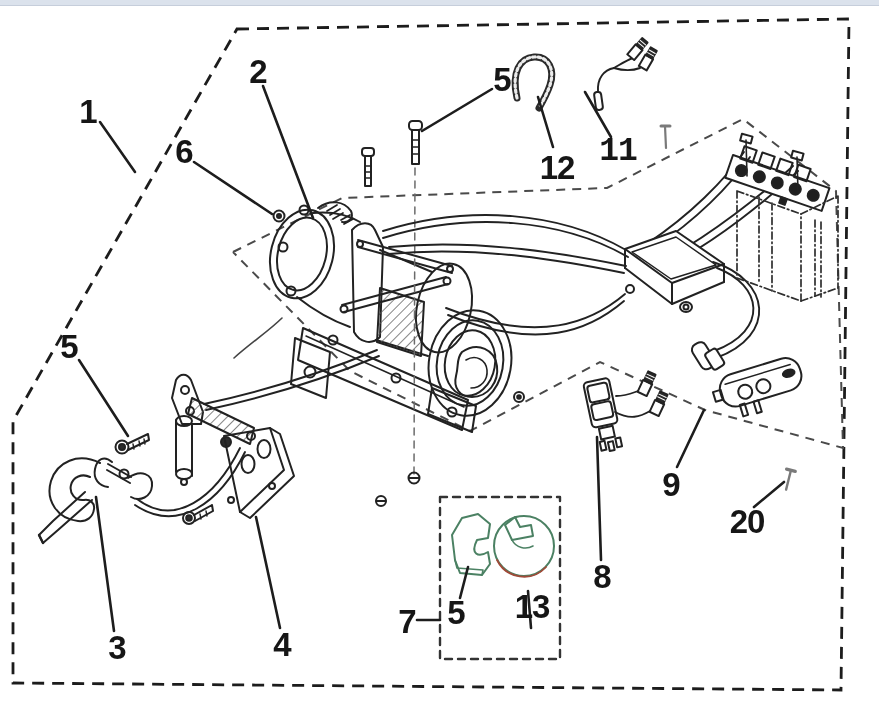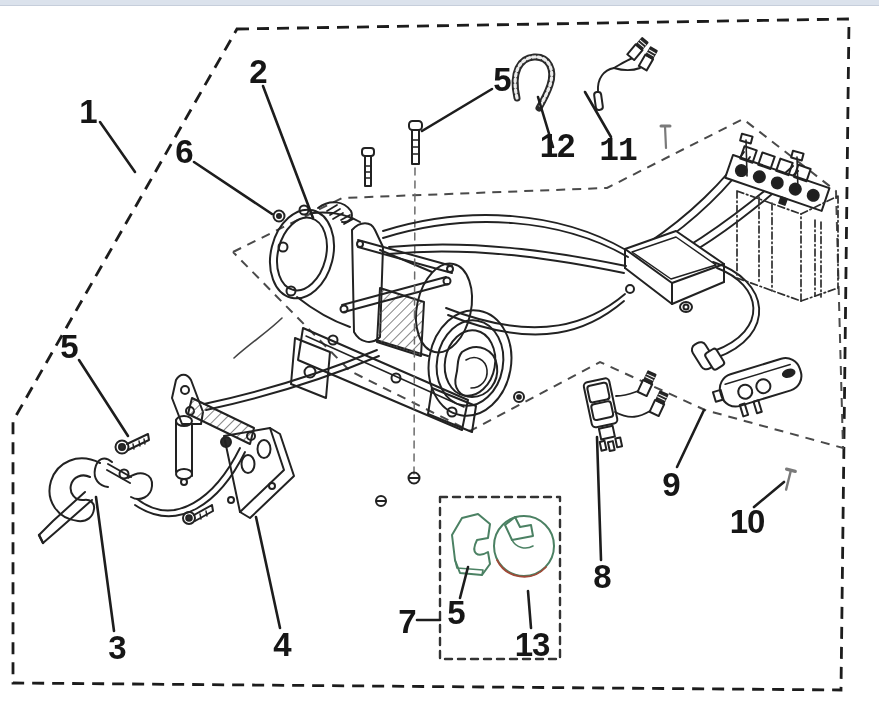--- a/index.html
+++ b/index.html
@@ -320,26 +320,26 @@
         <line x1="601" y1="560" x2="597" y2="437"></line>
         <line x1="677" y1="467" x2="704" y2="410"></line>
         <line x1="754" y1="507" x2="784" y2="482"></line>
       </g>
   </svg>
 
   <div id="callout-layer">
       <div class="callout" style="left: 88px; top: 111px;">1</div>
       <div class="callout" style="left: 258px; top: 71px;">2</div>
       <div class="callout" style="left: 502px; top: 79px;">5</div>
-      <div class="callout" style="left: 557px; top: 145px;">12</div>
+      <div class="callout" style="left: 557px; top: 167px;">12</div>
       <div class="callout" style="left: 618px; top: 151px; font-family: Liberation Mono, monospace;">11</div>
       <div class="callout" style="left: 184px; top: 151px;">6</div>
       <div class="callout" style="left: 69px; top: 346px;">5</div>
       <div class="callout" style="left: 117px; top: 647px;">3</div>
       <div class="callout" style="left: 282px; top: 644px;">4</div>
       <div class="callout" style="left: 407px; top: 621px;">7</div>
       <div class="callout" style="left: 456px; top: 612px;">5</div>
-      <div class="callout" style="left: 532px; top: 644px;">13</div>
+      <div class="callout" style="left: 532px; top: 606px;">13</div>
       <div class="callout" style="left: 602px; top: 576px;">8</div>
       <div class="callout" style="left: 671px; top: 484px;">9</div>
-      <div class="callout" style="left: 747px; top: 521px;">10</div>
+      <div class="callout" style="left: 747px; top: 521px;">20</div>
     </div>
 </div>
 
 </body></html>

